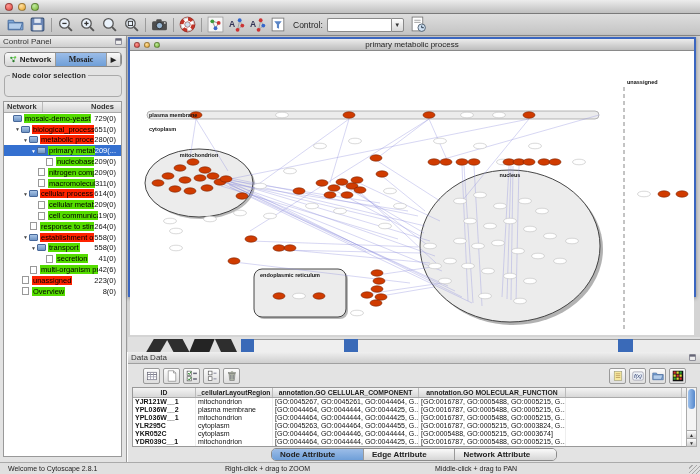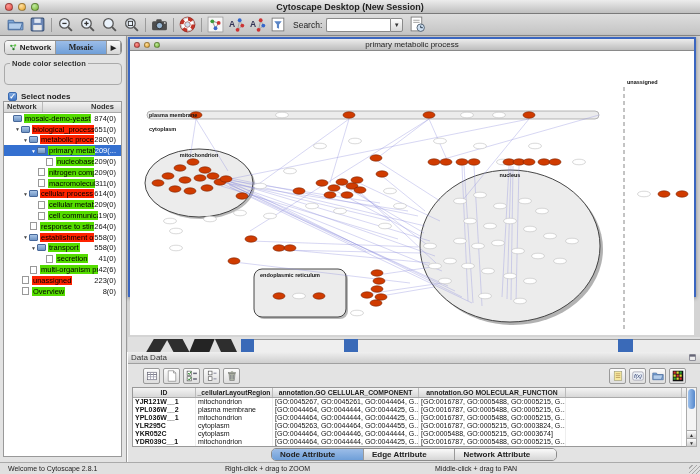--- a/index.html
+++ b/index.html
@@ -123,21 +123,20 @@
 </style>
 </head>
 <body>
 
 <div id="app">
 
   <div id="titlebar">
     <span class="tl red"></span>
     <span class="tl yel"></span>
     <span class="tl grn"></span>
-    <span class="title">Cytoscape Desktop (New Session)</span>
   </div>
 
   <div id="main-toolbar">
     <span style="width:7px"></span>
     <span class="ticon">
         <svg viewBox="0 0 16 16">
           <path d="M1 4h5l1 2h8v7H1z" fill="#7fa8d9" stroke="#44689a" stroke-width=".8"></path>
           <path d="M1.5 6.5h13l-2 6h-11z" fill="#b3cdeb" stroke="#44689a" stroke-width=".8"></path>
         </svg>
       </span>
@@ -228,36 +227,45 @@
           <circle cx="9" cy="13" r="1.8" fill="#c33"></circle>
         </svg>
       </span>
     <span style="width:4px"></span>
     <span class="ticon">
         <svg viewBox="0 0 16 16">
           <rect x="2" y="2" width="11" height="12" fill="#fff" stroke="#777" stroke-width=".8"></rect>
           <path d="M4 5h7l-2.5 3v4l-2-1V8z" fill="#5a85c6"></path>
         </svg>
       </span>
-    <span id="search-label">Search:</span>
+    <span id="search-label">Control:</span>
     <input id="search-input" value="" style="">
     <span id="search-arrow">▼</span>
     <span style="width:6px"></span>
     <span class="ticon">
         <svg viewBox="0 0 16 16">
           <rect x="2" y="1" width="10" height="13" fill="#fff" stroke="#777" stroke-width=".8"></rect>
           <line x1="4" y1="4" x2="10" y2="4" stroke="#aaa"></line>
           <line x1="4" y1="6" x2="10" y2="6" stroke="#aaa"></line>
           <circle cx="11" cy="11" r="3.5" fill="#cfe0f2" stroke="#456" stroke-width=".8"></circle>
           <path d="M11 9v2h2" fill="none" stroke="#234" stroke-width=".9"></path>
         </svg>
       </span>
   </div>
 
   <div id="control-panel">
+    <div class="panel-head">
+      <span class="ph-title">Control Panel</span>
+      <span class="ticon">
+          <svg viewBox="0 0 16 16">
+            <rect x="3" y="3" width="10" height="10" fill="#eee" stroke="#667" stroke-width="1.2"></rect>
+            <rect x="3" y="3" width="10" height="3.5" fill="#667"></rect>
+          </svg>
+        </span>
+    </div>
     <div id="cp-tabs">
       <div class="cp-tab">
         <span class="ticon">
             <svg viewBox="0 0 16 16">
               <path d="M4 5l7-1-3 7z" fill="none" stroke="#393" stroke-width=".9"></path>
               <circle cx="4" cy="5" r="2" fill="#3aa33a"></circle>
               <circle cx="11" cy="4" r="2" fill="#66cc44"></circle>
               <circle cx="8" cy="11" r="2" fill="#2a7a2a"></circle>
             </svg>
           </span>
@@ -278,21 +286,21 @@
     <div id="cp-treebox">
       <div id="tree-header">
         <span class="th1">Network</span>
         <span class="th2">Nodes</span>
       </div>
       <div id="tree-rows">
           <div class="trow">
             <span class="texp" style="margin-left: 2px;"></span>
             <span class="tfolder"></span>
             <span class="tchip green">mosaic-demo-yeast</span>
-            <span class="tcount">874(0)</span>
+            <span class="tcount">729(0)</span>
           </div>
           <div class="trow">
             <span class="texp" style="margin-left: 10px;">▼</span>
             <span class="tfolder"></span>
             <span class="tchip red">biological_process</span>
             <span class="tcount">651(0)</span>
           </div>
           <div class="trow">
             <span class="texp" style="margin-left: 18px;">▼</span>
             <span class="tfolder"></span>

